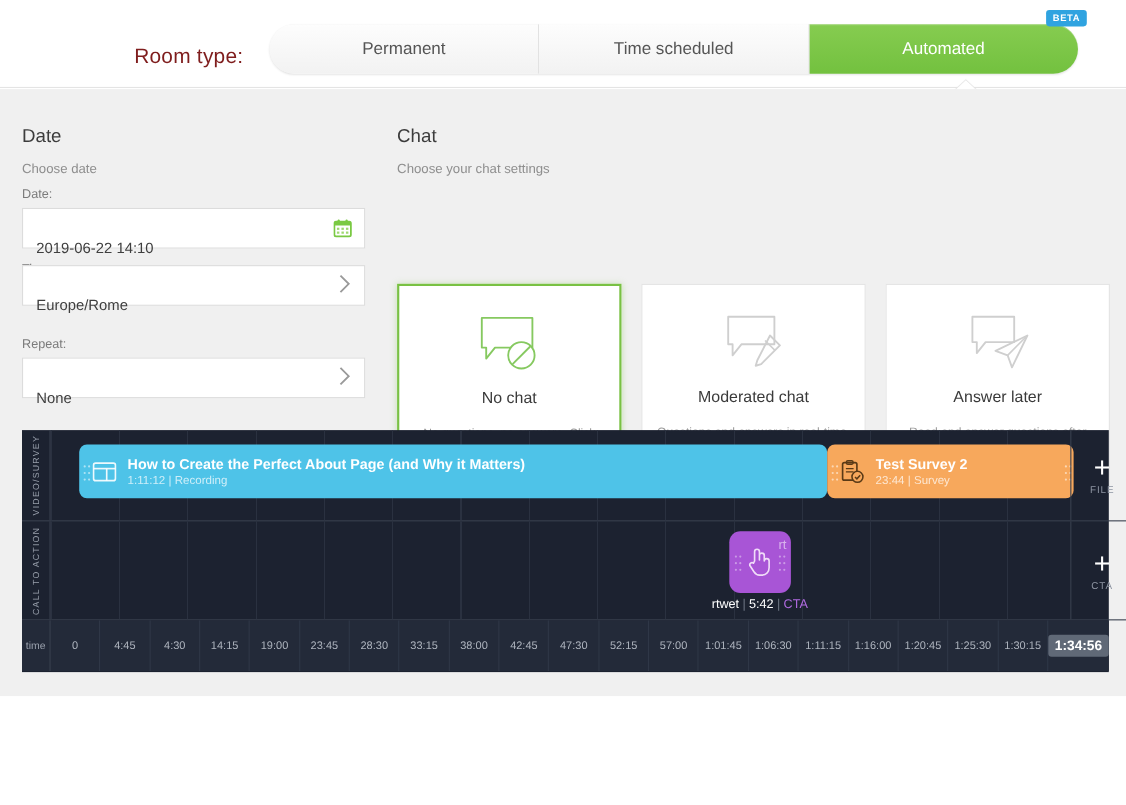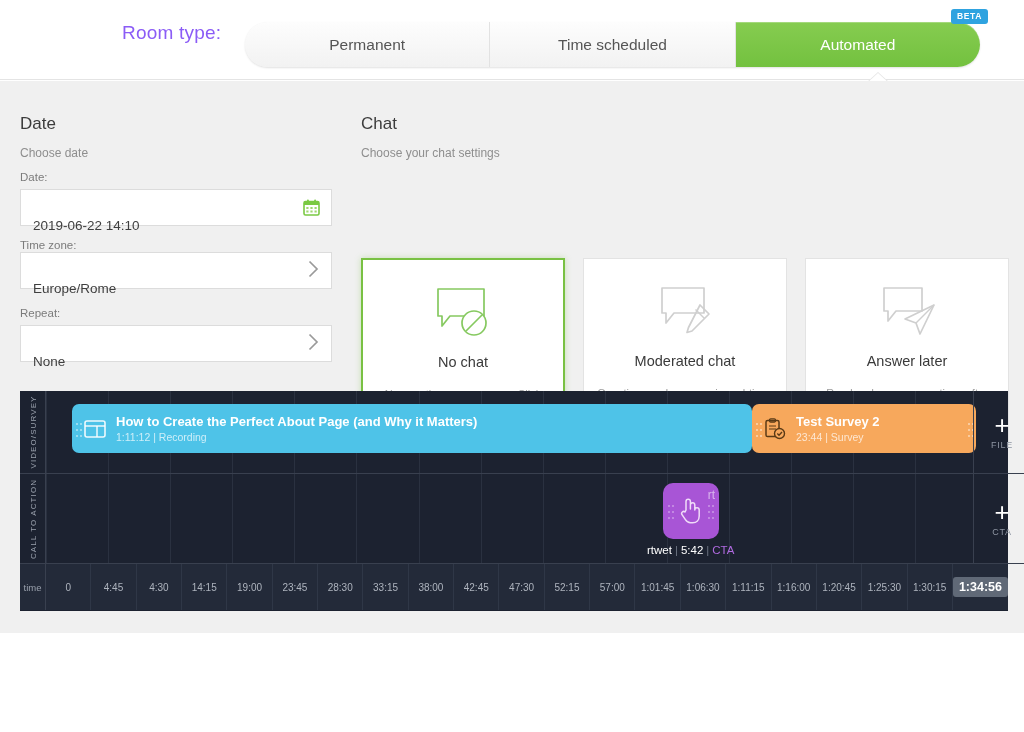--- a/index.html
+++ b/index.html
@@ -11,22 +11,22 @@
   }
   .page { position: relative; width: 1024px; height: 732px; }
 
   
   .roomtype-bar {
     position: absolute; left: 0; top: 0; width: 1024px; height: 80px;
     background: #ffffff;
     border-bottom: 1px solid #e4e4e4;
   }
   .roomtype-label {
-    position: absolute; left: 122px; top: 22px;
-    font-size: 19px; color: #8b5cf6; letter-spacing: .2px;
+    position: absolute; left: 122px; top: 41px;
+    font-size: 19px; color: #7f1d1d; letter-spacing: .2px;
   }
   .seg-group {
     position: absolute; left: 245px; top: 22px;
     width: 735px; height: 45px;
     display: flex;
     border-radius: 23px;
     background: #f7f7f7;
     box-shadow: 0 1px 2px rgba(0,0,0,.12);
   }
   .seg {
@@ -268,21 +268,21 @@
               <rect x="11.5" y="8" width="2.2" height="2"></rect>
             <rect x="3.3" y="11.5" width="2.2" height="2"></rect>
               <rect x="7.4" y="11.5" width="2.2" height="2"></rect>
               <rect x="11.5" y="11.5" width="2.2" height="2"></rect>
           </g>
         </svg>
       </span>
     </div>
 
     <div class="field-label" style="left:20px; top:158px;">Time zone:</div>
-    <div class="field-box" style="top:171px;gap:24px;">
+    <div class="field-box" style="top:160px;gap:24px;">
       <span class="val">Europe/Rome</span>
       <span class="chev">
         <svg width="11" height="18" viewBox="0 0 11 18">
             <path d="M1.5 1.5 L9 9 L1.5 16.5" fill="none" stroke="#9a9a9a" stroke-width="1.7"></path>
           </svg>
       </span>
     </div>
 
     <div class="field-label" style="left:20px; top:226px;">Repeat:</div>
     <div class="field-box" style="top:244px;">

